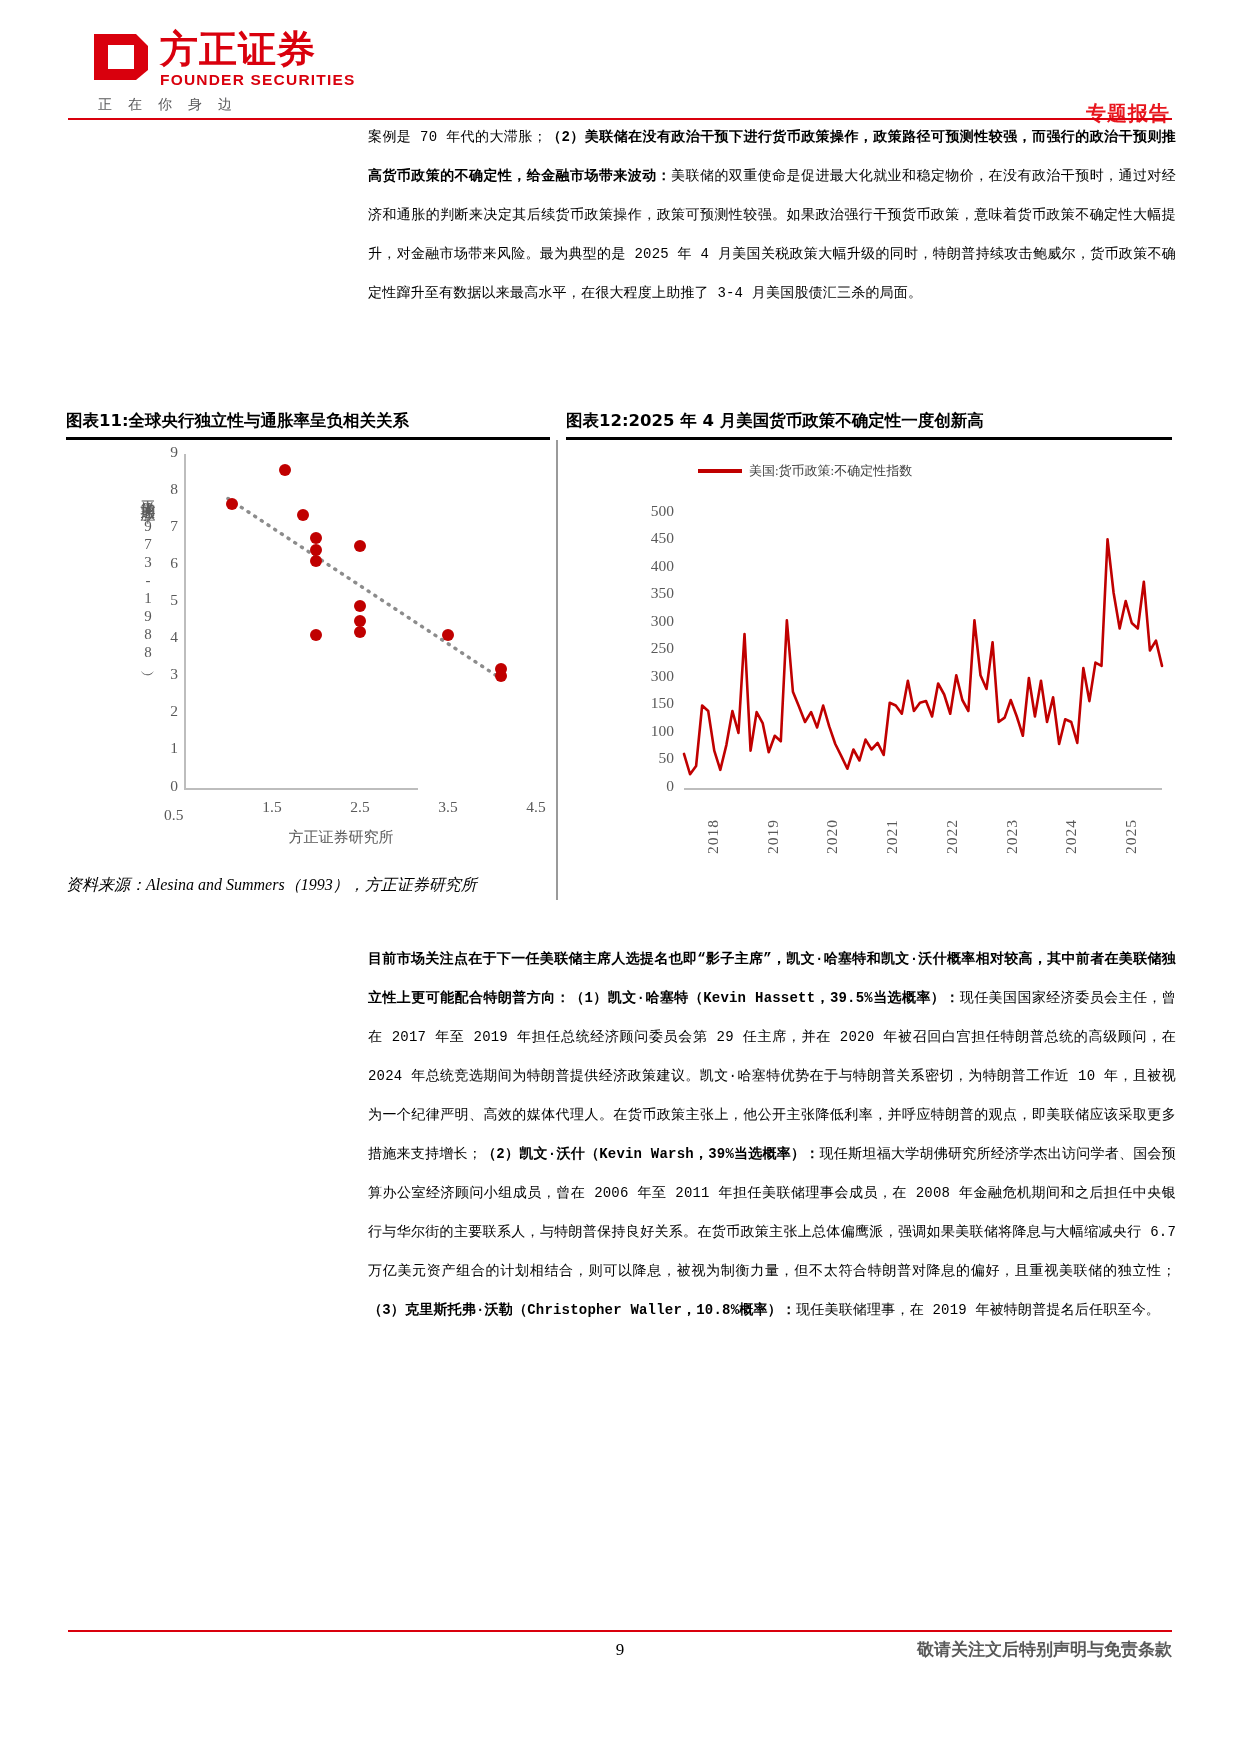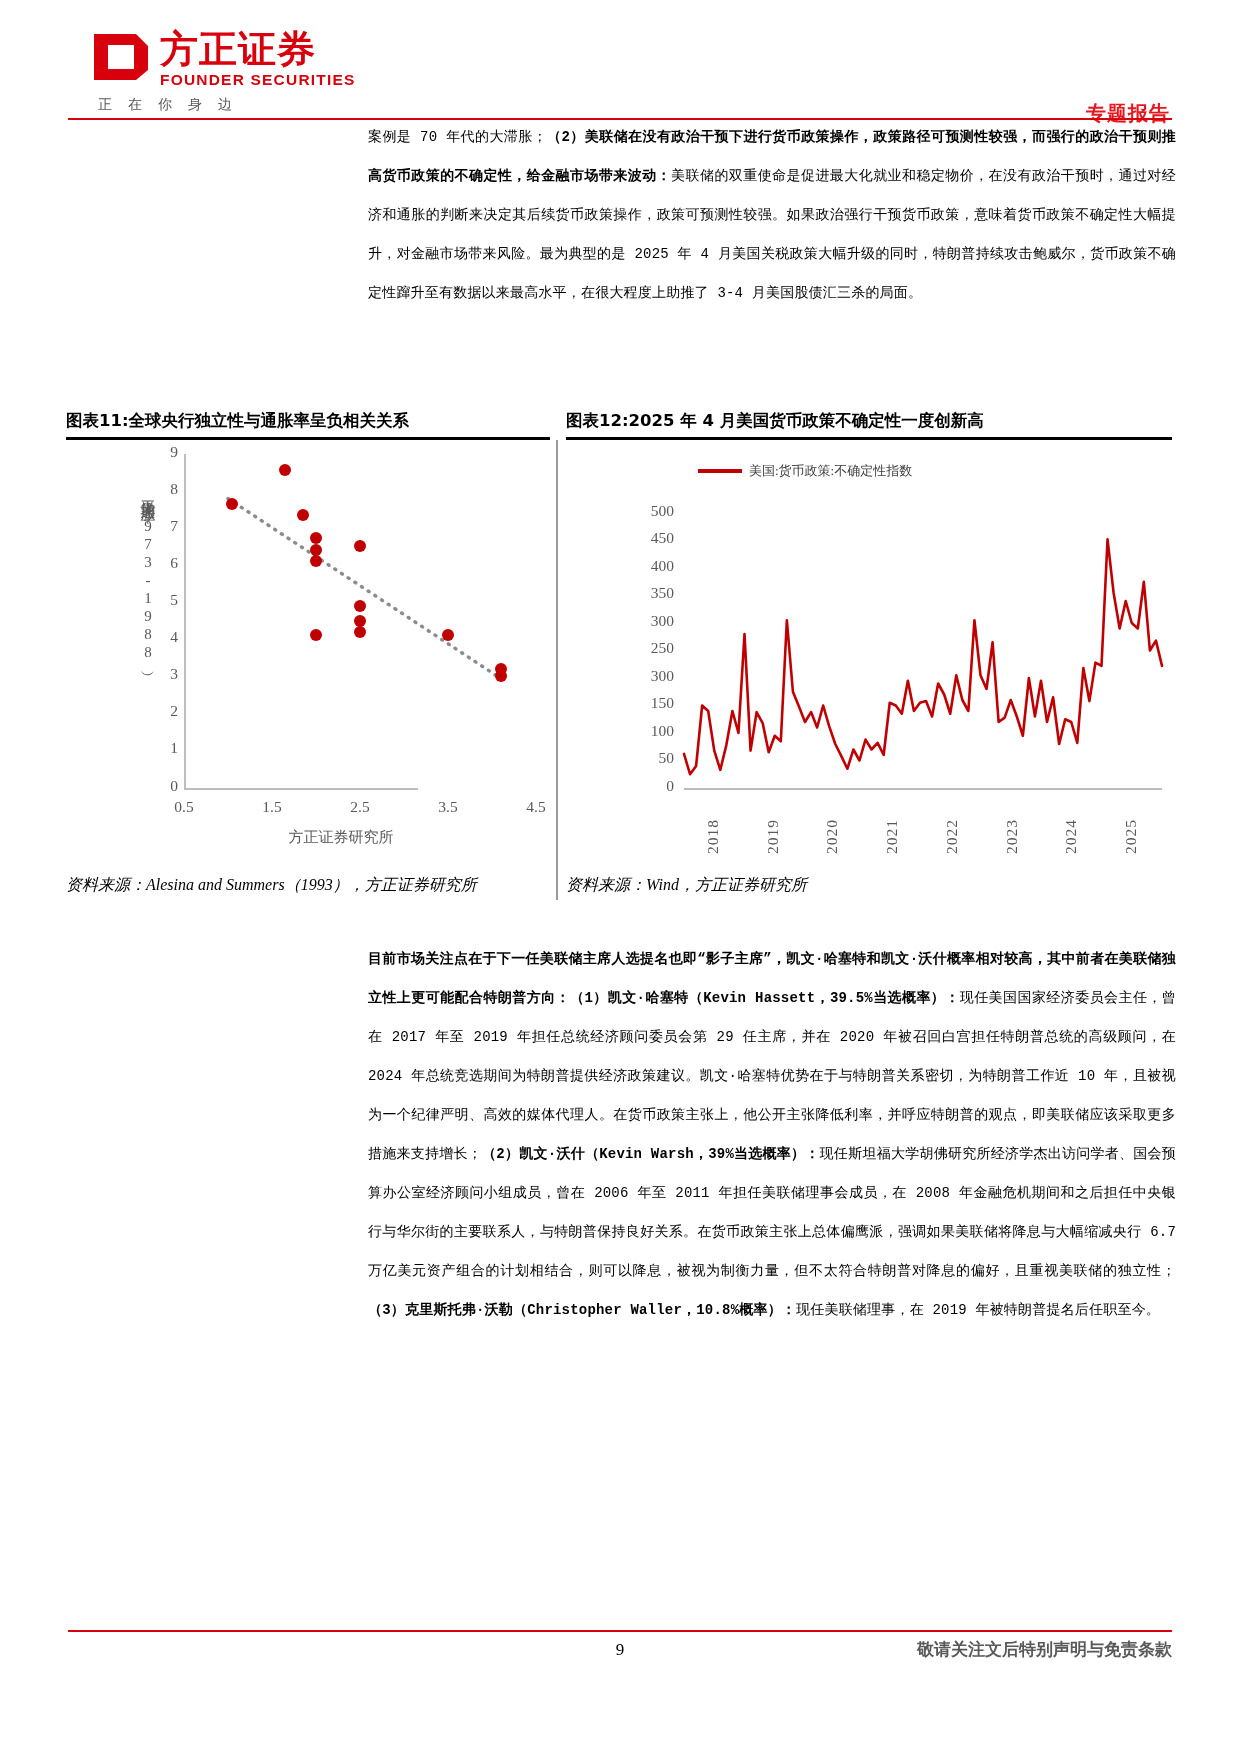--- a/index.html
+++ b/index.html
@@ -112,21 +112,21 @@
           <div class="tick" style="left:92px;top:337px;width:20px;text-align:right;">0</div>
           <div class="tick" style="left:92px;top:299.8888888888889px;width:20px;text-align:right;">1</div>
           <div class="tick" style="left:92px;top:262.77777777777777px;width:20px;text-align:right;">2</div>
           <div class="tick" style="left:92px;top:225.66666666666669px;width:20px;text-align:right;">3</div>
           <div class="tick" style="left:92px;top:188.55555555555557px;width:20px;text-align:right;">4</div>
           <div class="tick" style="left:92px;top:151.44444444444443px;width:20px;text-align:right;">5</div>
           <div class="tick" style="left:92px;top:114.33333333333334px;width:20px;text-align:right;">6</div>
           <div class="tick" style="left:92px;top:77.22222222222223px;width:20px;text-align:right;">7</div>
           <div class="tick" style="left:92px;top:40.11111111111114px;width:20px;text-align:right;">8</div>
           <div class="tick" style="left:92px;top:3px;width:20px;text-align:right;">9</div>
-          <div class="tick" style="left:98px;top:358px;width:40px;text-align:center;">0.5</div>
+          <div class="tick" style="left:98px;top:366px;width:40px;text-align:left;">0.5</div>
           <div class="tick" style="left:186px;top:358px;width:40px;text-align:center;">1.5</div>
           <div class="tick" style="left:274px;top:358px;width:40px;text-align:center;">2.5</div>
           <div class="tick" style="left:362px;top:358px;width:40px;text-align:center;">3.5</div>
           <div class="tick" style="left:450px;top:358px;width:40px;text-align:center;">4.5</div>
           <svg width="484" height="390" style="position:absolute;left:0;top:0;">
             <line x1="162" y1="58.5333333333333" x2="434.79999999999995" y2="238.52222222222224" stroke="#8c8c8c" stroke-width="3.5" stroke-dasharray="1 7" stroke-linecap="round"></line>
           </svg>
           <div class="dot" style="left:160.4px;top:58.099999999999966px;background:#c00000;"></div>
           <div class="dot" style="left:213.2px;top:24.69999999999999px;background:#c00000;"></div>
           <div class="dot" style="left:230.8px;top:69.23333333333335px;background:#c00000;"></div>
@@ -179,21 +179,20 @@
           <div class="vtick" style="left:376.875px;top:358px;height:56px;">2022</div>
           <div class="vtick" style="left:436.625px;top:358px;height:56px;">2023</div>
           <div class="vtick" style="left:496.375px;top:358px;height:56px;">2024</div>
           <div class="vtick" style="left:556.125px;top:358px;height:56px;">2025</div>
           <svg width="606" height="400" style="position:absolute;left:0;top:0;">
             <path d="M 118.00 313.90 L 124.05 334.25 L 130.10 326.00 L 136.15 265.50 L 142.20 271.00 L 148.25 310.60 L 154.30 329.85 L 160.35 305.10 L 166.41 271.00 L 172.46 293.00 L 178.51 194.00 L 184.56 310.60 L 190.61 272.10 L 196.66 283.10 L 202.71 312.25 L 208.76 295.75 L 214.81 301.25 L 220.86 180.25 L 226.91 251.75 L 232.96 266.60 L 239.01 282.00 L 245.06 272.10 L 251.11 287.50 L 257.16 265.50 L 263.22 286.40 L 269.27 304.00 L 275.32 316.10 L 281.37 328.75 L 287.42 309.50 L 293.47 320.50 L 299.52 299.60 L 305.57 309.50 L 311.62 302.90 L 317.67 315.00 L 323.72 262.75 L 329.77 265.50 L 335.82 273.75 L 341.87 240.75 L 347.92 271.00 L 353.97 262.75 L 360.03 261.10 L 366.08 276.50 L 372.13 243.50 L 378.18 254.50 L 384.23 273.75 L 390.28 235.25 L 396.33 260.00 L 402.38 271.00 L 408.43 180.25 L 414.48 235.25 L 420.53 249.00 L 426.58 202.25 L 432.63 282.00 L 438.68 277.60 L 444.73 260.00 L 450.78 276.50 L 456.84 295.75 L 462.89 238.00 L 468.94 276.50 L 474.99 240.75 L 481.04 282.00 L 487.09 257.25 L 493.14 304.00 L 499.19 279.25 L 505.24 282.00 L 511.29 302.90 L 517.34 228.10 L 523.39 261.10 L 529.44 222.60 L 535.49 225.90 L 541.54 99.40 L 547.59 152.75 L 553.65 188.50 L 559.70 161.00 L 565.75 183.00 L 571.80 188.50 L 577.85 141.75 L 583.90 210.50 L 589.95 200.60 L 596.00 225.90" fill="none" stroke="#c00000" stroke-width="2.6" stroke-linejoin="round" stroke-linecap="round"></path>
           </svg>
         </div>
     </div>
 
-    <div class="src" id="src12" style="position: absolute; left: 0px; top: 462px; width: 600px;">资料来源：Wind，方正证券研究所</div>
   </div>
 
   <div class="para" id="p2"><b>目前市场关注点在于下一任美联储主席人选提名也即“影子主席”，凯文·哈塞特和凯文·沃什概率相对较高，其中前者在美联储独立性上更可能配合特朗普方向：（1）凯文·哈塞特（Kevin Hassett，39.5%当选概率）：</b>现任美国国家经济委员会主任，曾在 2017 年至 2019 年担任总统经济顾问委员会第 29 任主席，并在 2020 年被召回白宫担任特朗普总统的高级顾问，在 2024 年总统竞选期间为特朗普提供经济政策建议。凯文·哈塞特优势在于与特朗普关系密切，为特朗普工作近 10 年，且被视为一个纪律严明、高效的媒体代理人。在货币政策主张上，他公开主张降低利率，并呼应特朗普的观点，即美联储应该采取更多措施来支持增长；<b>（2）凯文·沃什（Kevin Warsh，39%当选概率）：</b>现任斯坦福大学胡佛研究所经济学杰出访问学者、国会预算办公室经济顾问小组成员，曾在 2006 年至 2011 年担任美联储理事会成员，在 2008 年金融危机期间和之后担任中央银行与华尔街的主要联系人，与特朗普保持良好关系。在货币政策主张上总体偏鹰派，强调如果美联储将降息与大幅缩减央行 6.7 万亿美元资产组合的计划相结合，则可以降息，被视为制衡力量，但不太符合特朗普对降息的偏好，且重视美联储的独立性；<b>（3）克里斯托弗·沃勒（Christopher Waller，10.8%概率）：</b>现任美联储理事，在 2019 年被特朗普提名后任职至今。</div>
 
   <div class="ftr-rule"></div>
   <div class="ftr-page">9</div>
   <div class="ftr-right">敬请关注文后特别声明与免责条款</div>
 
 </div>
 

